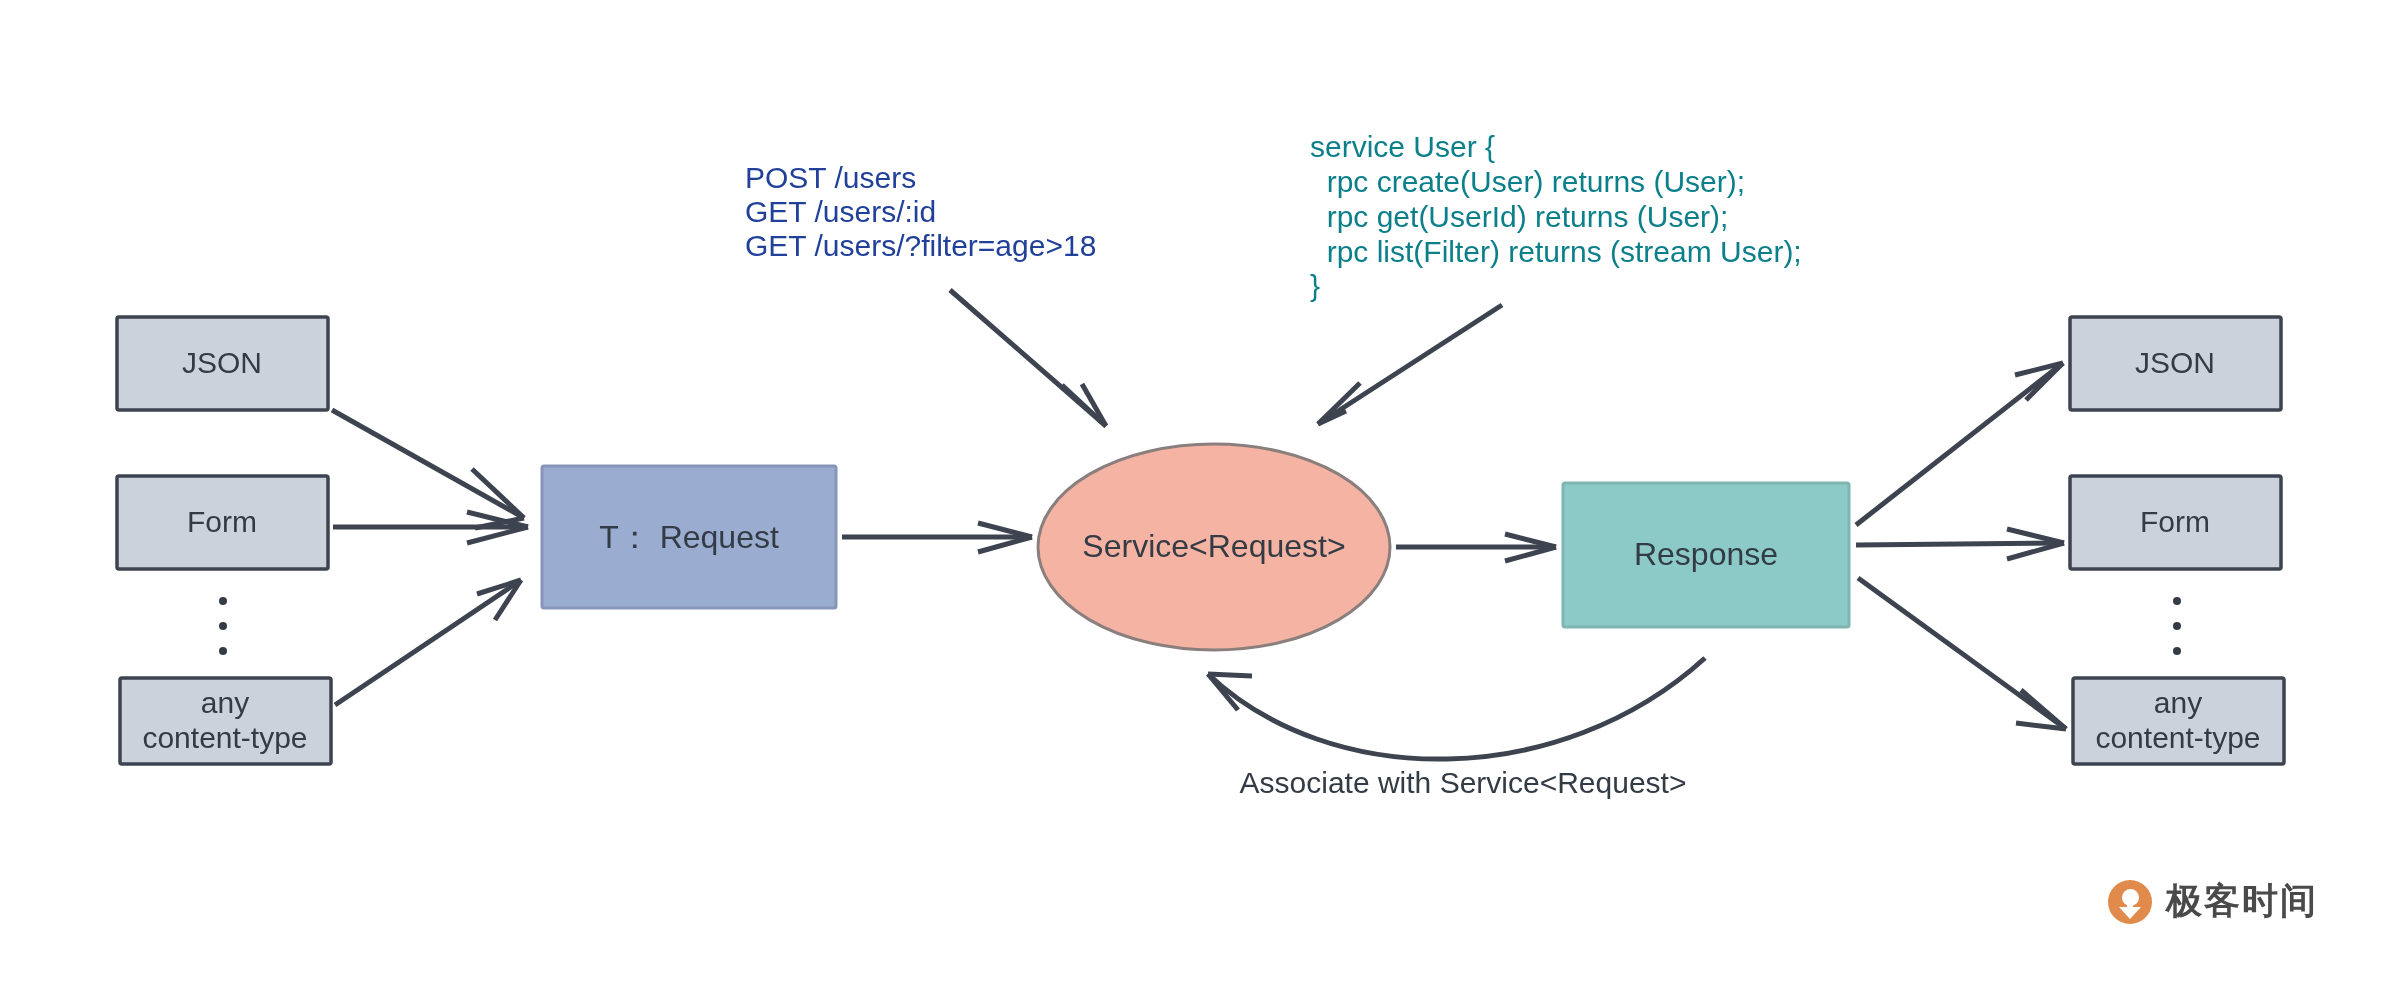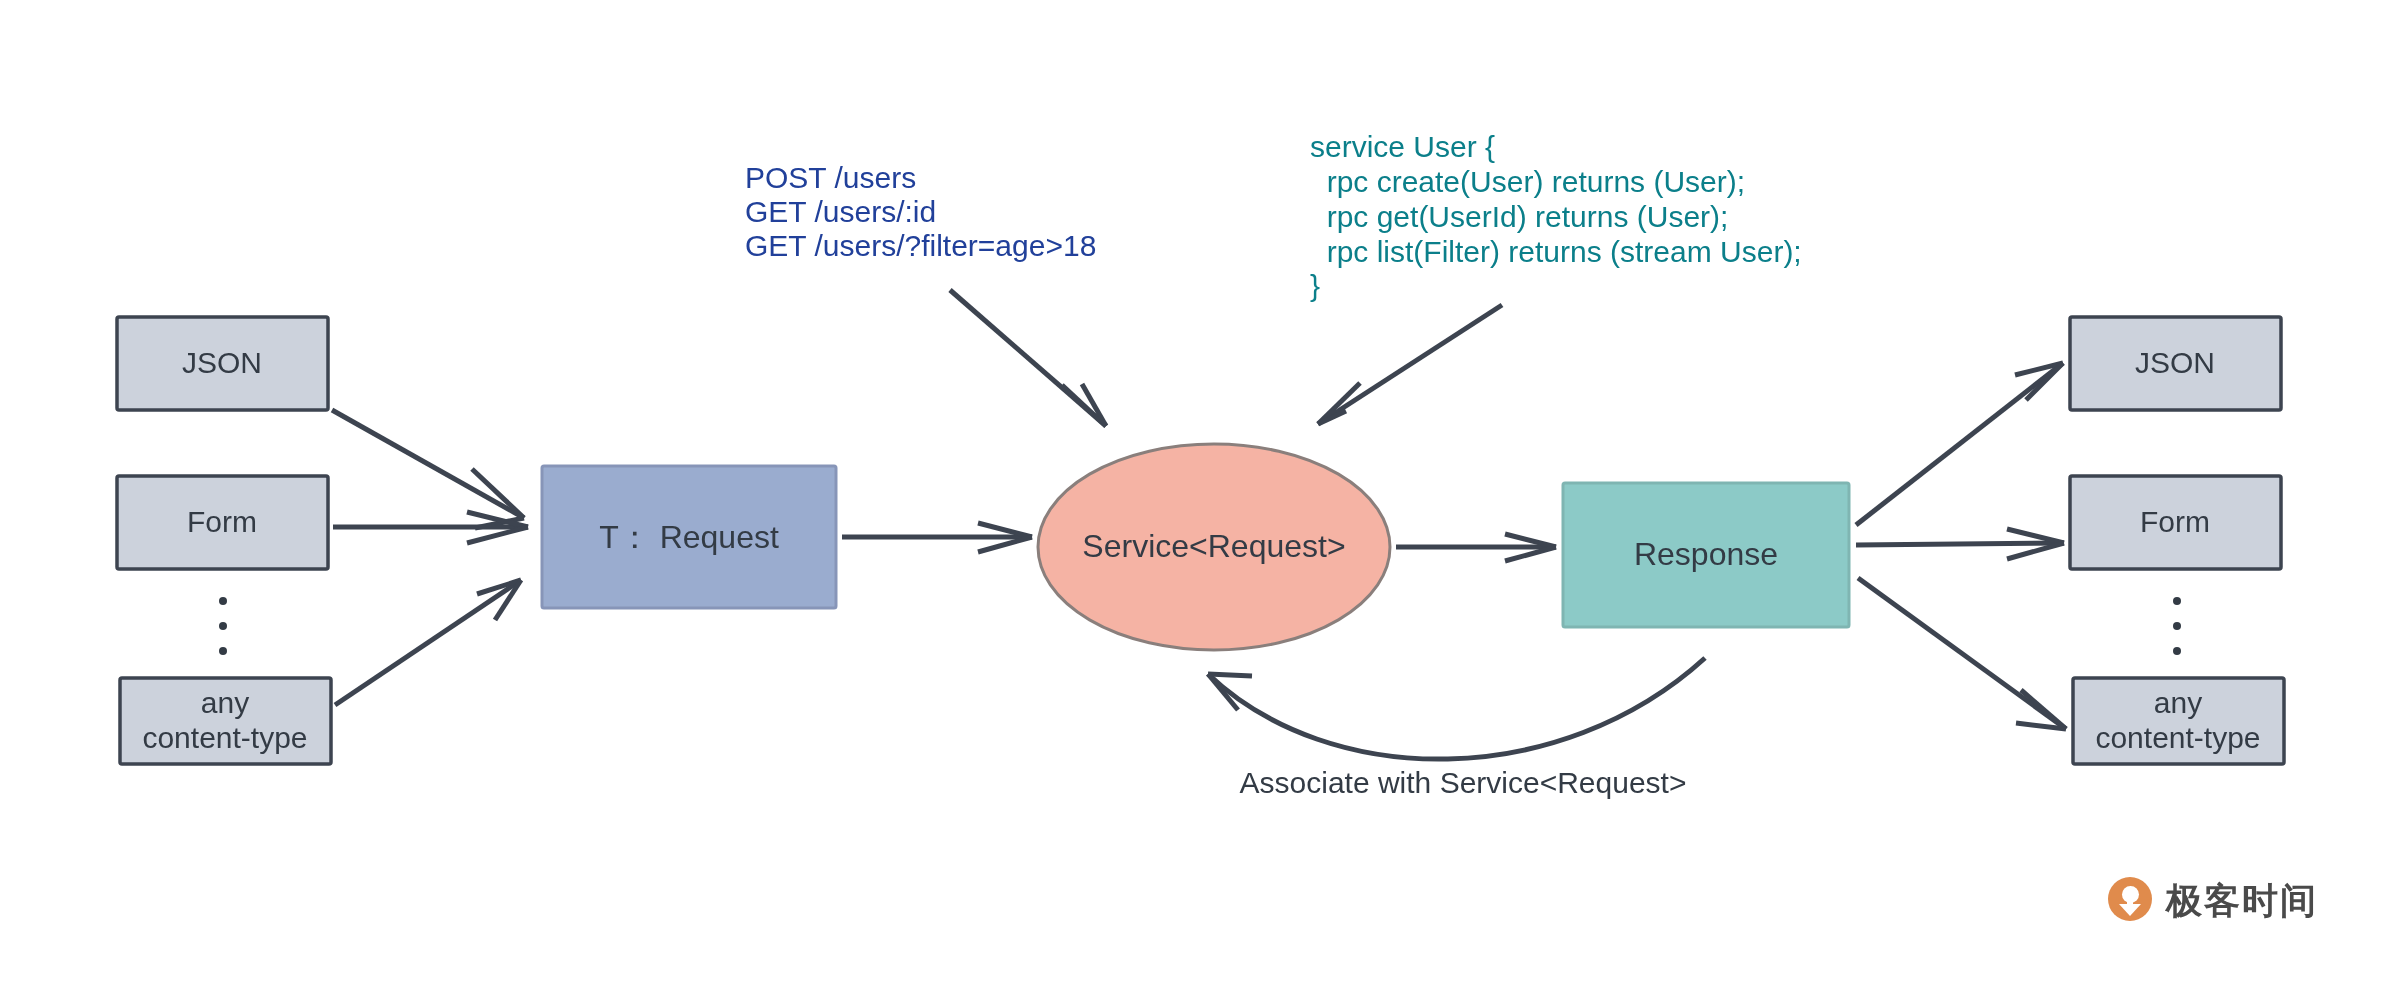--- a/index.html
+++ b/index.html
@@ -13,21 +13,21 @@
   .node-label.big{font-size:32px;}
   .edge-note{font-family:"Liberation Sans","DejaVu Sans",sans-serif;
     font-size:30px;fill:#333b45;text-anchor:middle;}
   .anno{font-family:"Liberation Sans","DejaVu Sans",sans-serif;font-size:30px;}
   .anno.rest{fill:#21409a;}
   .anno.grpc{fill:#0b7f8a;}
   .dots{fill:#333b45;}
 
   
   #watermark{position:absolute;left:2108px;top:877px;display:flex;
-     gap:14px;}
+     align-items:center;gap:14px;}
   #wm-mark{width:44px;height:44px;border-radius:50%;
      background:#e08b4c;position:relative;overflow:hidden;
      display:flex;align-items:center;justify-content:center;}
   #wm-mark .inner{width:17px;height:17px;border-radius:50%;
      background:#fff;position:absolute;top:9px;}
   #wm-mark .stem{position:absolute;width:6px;height:19px;background:#fff;
      top:15px;left:50%;transform:translateX(-50%);}
   #wm-mark .arrow{position:absolute;width:0;height:0;top:27px;left:50%;
      transform:translateX(-50%);
      border-left:11px solid transparent;border-right:11px solid transparent;

